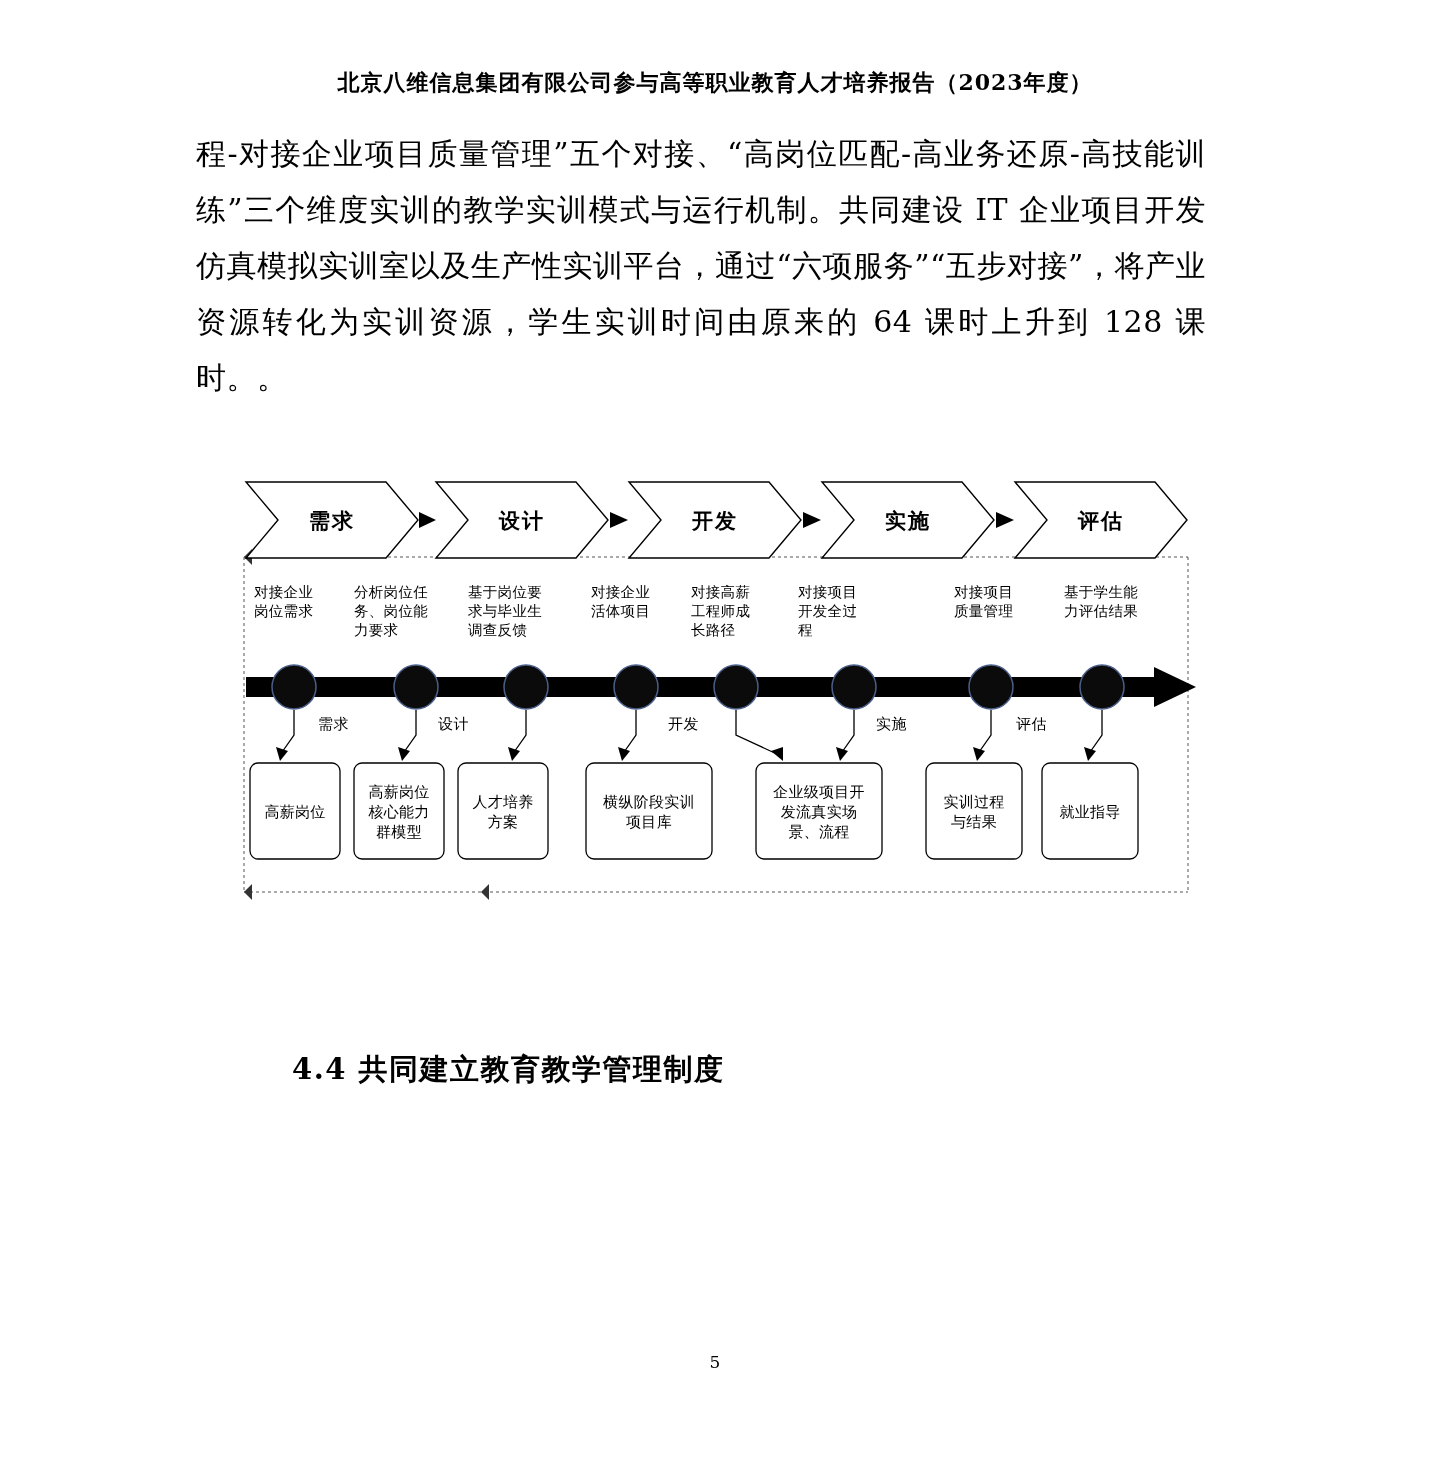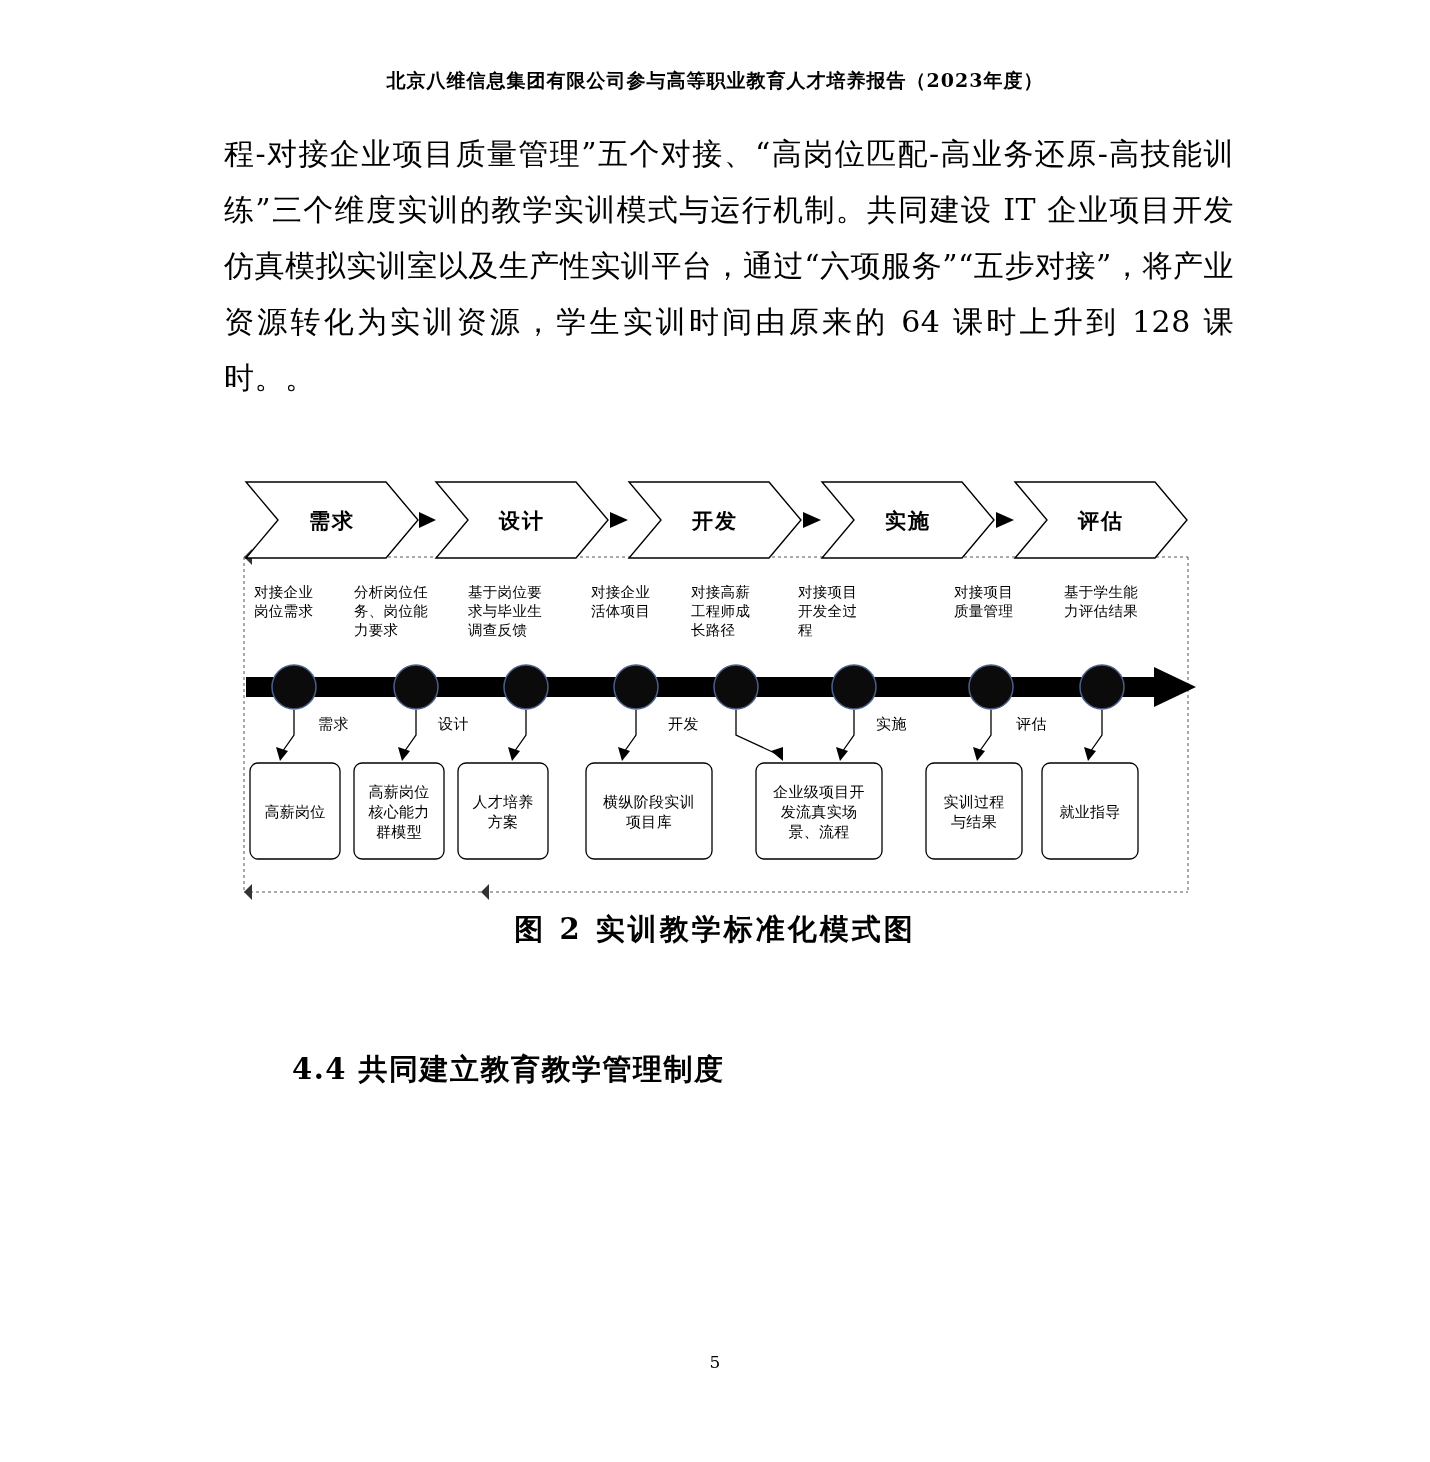--- a/index.html
+++ b/index.html
@@ -20,28 +20,28 @@
     width: 1430px;
     height: 1462px;
     box-sizing: border-box;
   }
   .header {
     position: absolute;
     top: 68px;
     left: 0;
     width: 1430px;
     text-align: center;
-    font-size: 19px;
+    font-size: 22px;
     letter-spacing: 1px;
     font-weight: bold;
     font-family: "DejaVu Serif", "Liberation Serif", serif;
   }
   .body-text {
     position: absolute;
-    left: 224px;
+    left: 196px;
     width: 1010px;
     font-size: 30px;
     line-height: 56px;
     text-align: justify;
     text-justify: inter-character;
     letter-spacing: 0.5px;
   }
   #para-1 { top: 126px; }
   .figure-wrap {
     position: absolute;
@@ -260,20 +260,19 @@
         <text x="583" y="370">景、流程</text>
 
         <text x="738" y="340">实训过程</text>
         <text x="738" y="360">与结果</text>
 
         <text x="854" y="350">就业指导</text>
       </g>
     </svg>
   </div>
 
-  <div class="fig-caption">图 2  实训教学标准化模式图</div>
 
   <div class="section-title">4.4 共同建立教育教学管理制度</div>
 
 
   <div class="page-number">5</div>
 
 </div>
 
 </body></html>

